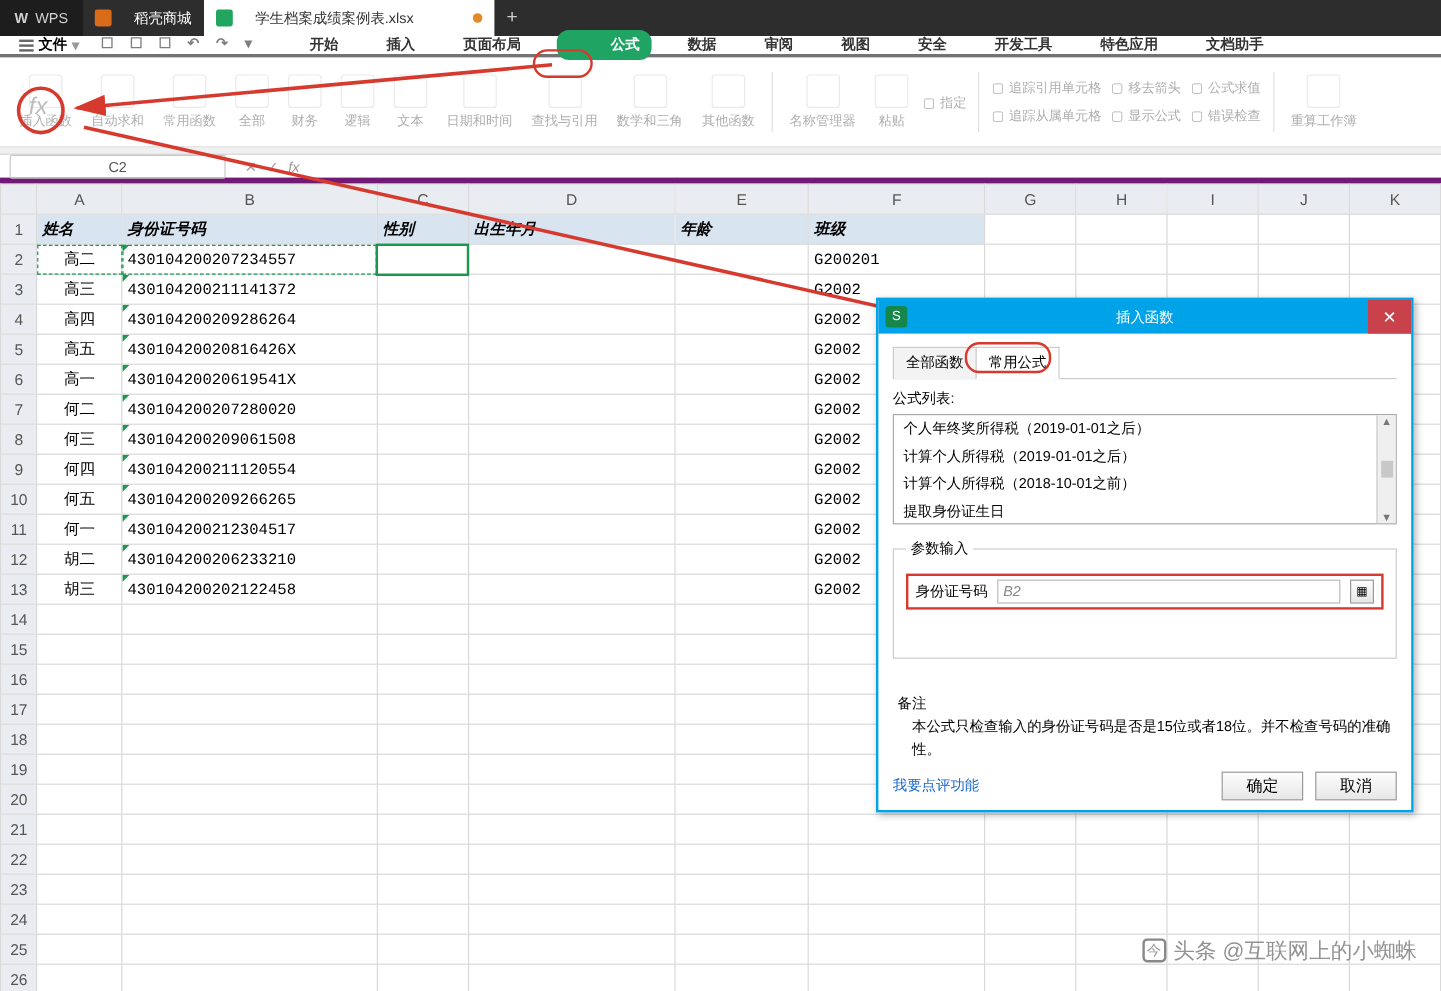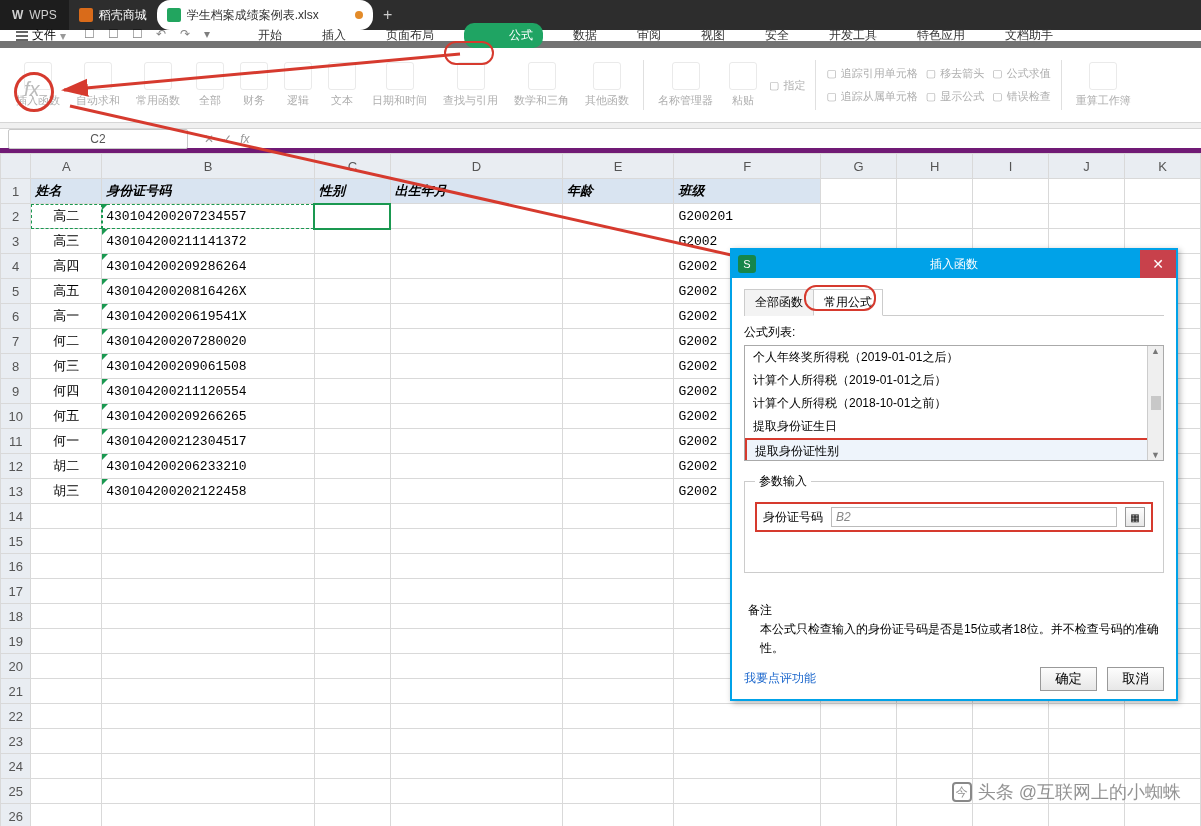--- a/index.html
+++ b/index.html
@@ -1,30 +1,30 @@
 <!DOCTYPE html>
 <html><head>
 <meta charset="utf-8">
 <style>
 * { margin: 0; padding: 0; box-sizing: border-box; font-family: "Microsoft YaHei", sans-serif; }
 body { background: #fff; font-size: 12px; overflow: hidden; width: 1201px; height: 826px; position: relative; }
 
 
 .title-bar { background: #2d2d2d; height: 30px; display: flex; align-items: center; }
 .app-logo-seg { background: #1d1d1d; color: #d0d0d0; display: flex; align-items: center; height: 30px; padding: 0 12px; gap: 6px; }
-.tab { height: 30px; display: flex; align-items: center; padding: 0 10px; gap: 6px; color: #fff; font-size: 12px; border-radius: 13px; }
+.tab { height: 30px; display: flex; align-items: center; padding: 0 10px; gap: 19px; color: #fff; font-size: 12px; }
 .tab.doc { background: #fff; color: #333; }
 .tab-icon { width: 14px; height: 14px; border-radius: 2px; display: inline-block; }
 .tab-icon.orange { background: #d96b1a; }
 .tab-icon.green { background: #22a55f; }
 .tab-close { width: 8px; height: 8px; background: #e38b29; border-radius: 50%; margin-left: 30px; }
 .tab-plus { width: 30px; height: 30px; display: flex; align-items: center; justify-content: center; color: #ccc; font-size: 16px; }
 
 
-.menu-bar { background: #fff; height: 18px; display: flex; align-items: center; padding: 0 10px; border-bottom: 7px solid #737373; gap: 6px; }
+.menu-bar { background: #fff; height: 18px; display: flex; align-items: center; padding: 0 10px; border-bottom: 3px solid #737373; gap: 6px; font-weight: bold; }
 .menu-bar .file-btn { display: flex; align-items: center; gap: 4px; padding: 3px 6px; }
 .menu-bar .hamburger { display: flex; flex-direction: column; gap: 2px; }
 .menu-bar .hamburger span { width: 12px; height: 2px; background: #666; }
 .menu-bar .qat { display: flex; gap: 6px; margin-left: 6px; margin-right: 10px; }
 .menu-bar .qat-icon { width: 18px; height: 18px; opacity: .5; }
 .menu-tabs { display: flex; gap: 20px; margin-left: 10px; }
 .menu-tab { padding: 4px 10px; color: #333; }
 .menu-tab.active { background: #1fa463; color: #fff; border-radius: 10px; padding-left: 45px; }
 
 
@@ -69,35 +69,35 @@
 .dialog { position: absolute; left: 730px; top: 248px; width: 448px; background: #fff; border: 2px solid #00a2e8; box-shadow: 2px 2px 6px rgba(0,0,0,.3); }
 .dialog-title { background: #00a2e8; height: 28px; display: flex; align-items: center; justify-content: center; color: #fff; position: relative; }
 .dialog-title .dlg-icon { position: absolute; left: 6px; width: 18px; height: 18px; background: #16864a; border-radius: 3px; display: flex; align-items: center; justify-content: center; color: #fff; font-size: 11px; }
 .dialog-title .dlg-close { position: absolute; right: 0; top: 0; width: 36px; height: 28px; background: #c8414b; color: #fff; display: flex; align-items: center; justify-content: center; font-size: 14px; }
 .dialog-body { padding: 10px 12px 8px; }
 .dlg-tabs { display: flex; border-bottom: 1px solid #ccc; margin-bottom: 8px; }
 .dlg-tab { padding: 4px 10px; border: 1px solid #ccc; border-bottom: none; background: #f3f3f3; margin-right: -1px; position: relative; top: 1px; }
 .dlg-tab.active { background: #fff; border-bottom: 1px solid #fff; }
 .tab-circle { position: absolute; border: 2px solid #d63a2e; border-radius: 12px; pointer-events: none; }
 .formula-listlabel { margin-bottom: 4px; }
-.formula-list { border: 1px solid #aaa; height: 116px; overflow: hidden; position: relative; }
+.formula-list { border: 1px solid #aaa; height: 92px; overflow: hidden; position: relative; }
 .formula-list .item { padding: 3px 8px; }
 .formula-list .item.sel { background: #eef4fb; }
 .red-box { border: 2px solid #d63a2e; }
 .list-scroll { position: absolute; right: 0; top: 0; width: 16px; height: 100%; background: #efefef; border-left: 1px solid #ccc; display: flex; flex-direction: column; justify-content: space-between; align-items: center; font-size: 9px; color: #777; }
 .param-fieldset { border: 1px solid #ccc; margin-top: 12px; padding: 12px 10px 40px; position: relative; }
 .param-fieldset legend { padding: 0 4px; }
 .param-row { display: flex; align-items: center; gap: 8px; border: 2px solid #d63a2e; padding: 4px 6px; height: 30px; }
 .param-input { flex: 1; border: 1px solid #bbb; height: 20px; padding: 0 4px; font-style: italic; color: #888; display: flex; align-items: center; }
 .param-btn { width: 20px; height: 20px; border: 1px solid #999; background: linear-gradient(#fdfdfd,#e7e7e7); font-size: 10px; }
 .note-box { margin: 28px 4px 0; line-height: 1.6; }
 .dlg-footer { display: flex; justify-content: space-between; align-items: center; margin-top: 8px; }
 .dlg-footer a { color: #1a66cc; text-decoration: none; }
 .dlg-buttons { display: flex; gap: 10px; }
-.dlg-btn { width: 57px; height: 24px; border: 1px solid #999; background: linear-gradient(#fdfdfd,#e7e7e7); }
+.dlg-btn { width: 68px; height: 24px; border: 1px solid #999; background: linear-gradient(#fdfdfd,#e7e7e7); }
 
 
 .watermark { position: absolute; right: 20px; bottom: 22px; color: rgba(120,120,120,.8); font-size: 18px; display: flex; align-items: center; gap: 6px; }
 .watermark .wm-icon { width: 20px; height: 20px; border: 2px solid #888; border-radius: 4px; display: flex; align-items: center; justify-content: center; font-size: 12px; }
 
 svg.arrow { position: absolute; pointer-events: none; }
 </style>
 </head>
 <body>
 

